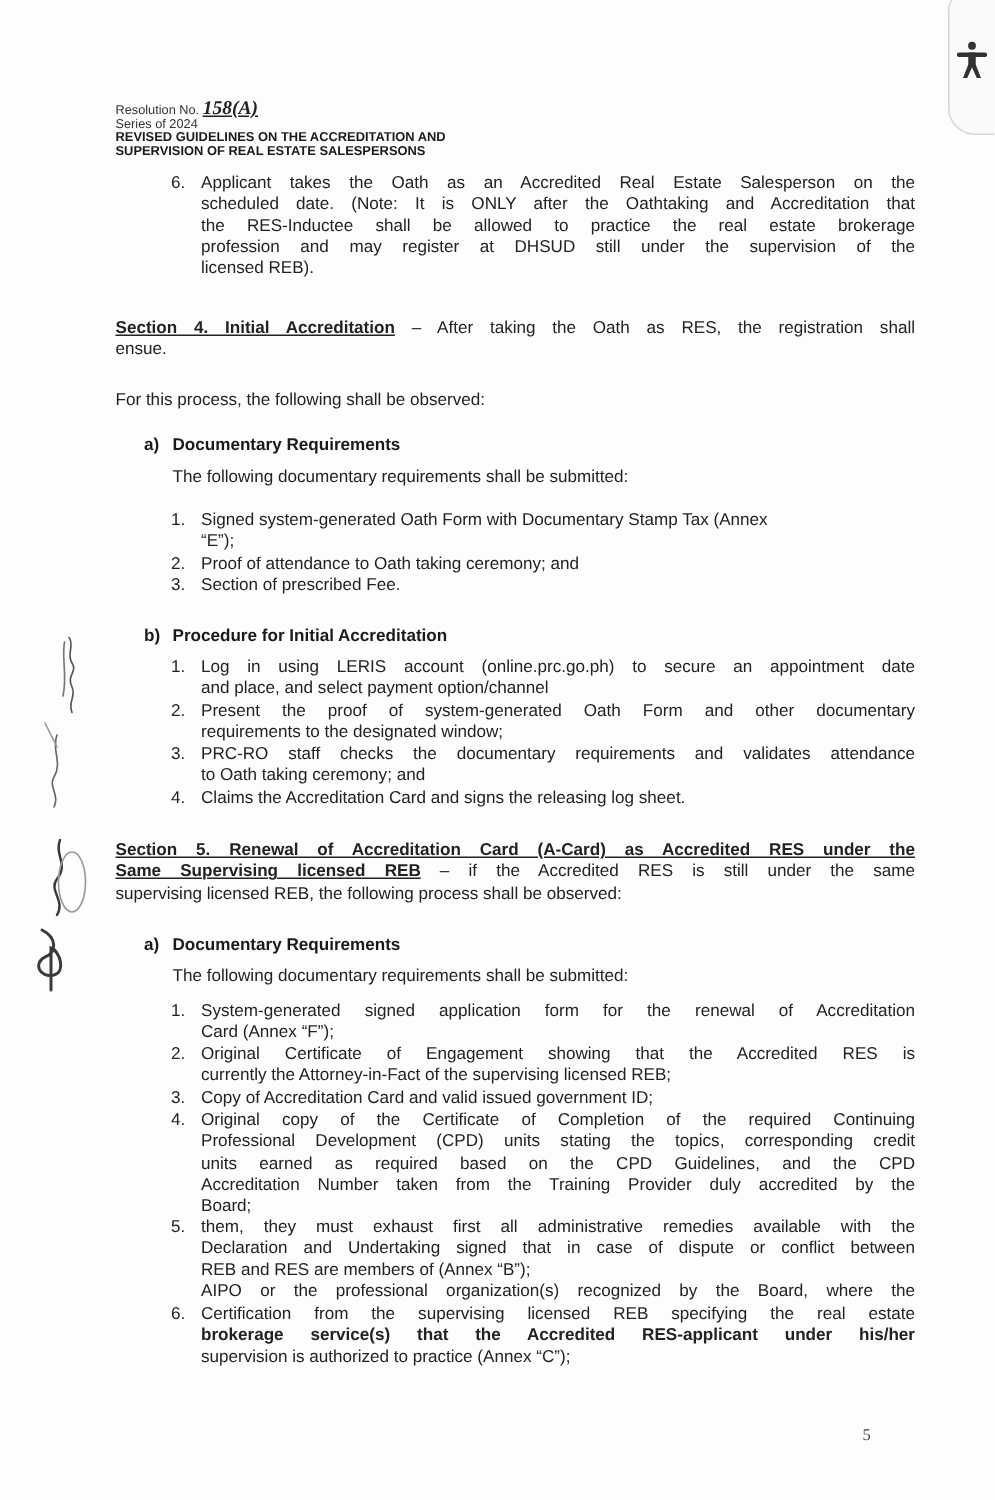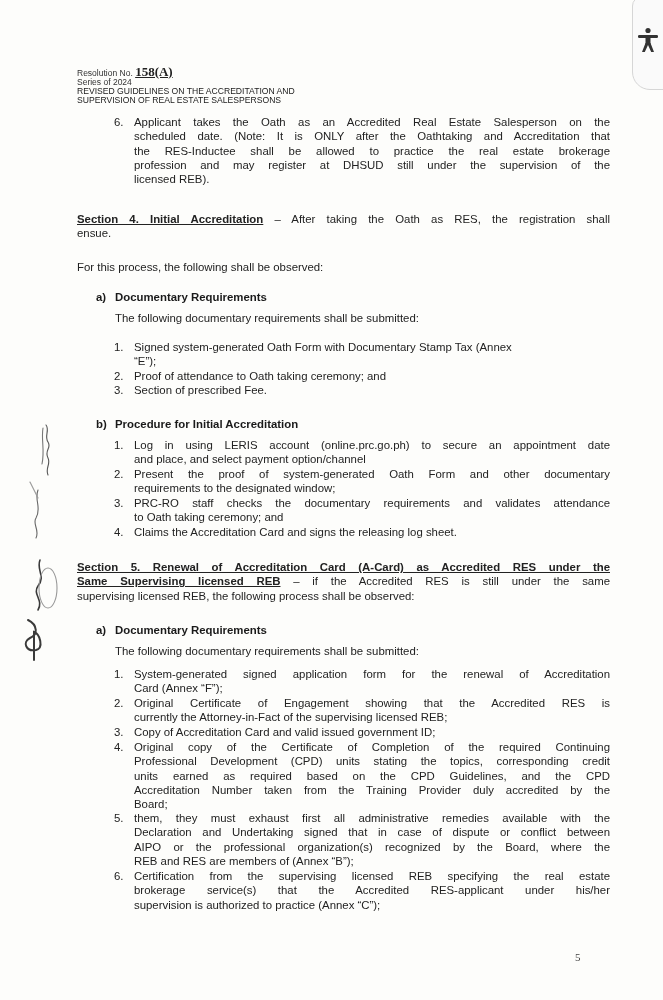--- a/index.html
+++ b/index.html
@@ -6,22 +6,22 @@
   body {
     width: 663px; height: 1000px; overflow: hidden;
     background: #fdfdfb;
     font-family: "Liberation Sans", sans-serif;
     color: #1e1e1e;
     position: relative;
   }
   .page { position: absolute; left: 0; top: 0; width: 663px; height: 1000px; }
   .abs { position: absolute; }
   .hdr-small { font-size: 8.5px; line-height: 9px; color: #333; }
-  .hdr-no { font-family: "Liberation Serif", serif; font-weight: bold; font-size: 13px; text-decoration: underline; color: #222; }
-  .hdr-bold { font-size: 8.6px; font-weight: normal; line-height: 10px; color: #1a1a1a; }
+  .hdr-no { font-family: "Liberation Serif", serif; font-weight: bold; font-size: 13px; text-decoration: underline; color: #222; font-style: italic; }
+  .hdr-bold { font-size: 8.6px; font-weight: bold; line-height: 10px; color: #1a1a1a; }
   .para { font-size: 11.4px; line-height: 14.3px; text-align: justify; color: #222; }
   .bold { font-weight: bold; }
   .ul { text-decoration: underline; }
   .li { position: absolute; font-size: 11.4px; line-height: 14.3px; text-align: justify; color: #222; }
   .li .num { position: absolute; left: -20px; top: 0; }
   .sub-h { font-size: 11.4px; font-weight: bold; color: #1a1a1a; }
   .sub-h .lbl { display: inline-block; width: 19px; }
   .a11y {
     position: absolute; left: 632px; top: -4px; width: 40px; height: 92px;
     border: 1px solid #d6d6d6; border-radius: 10px 0 0 18px; background: #fafafa;
@@ -140,27 +140,27 @@
     <div style="text-align-last:justify;">Original copy of the Certificate of Completion of the required Continuing</div>
     <div style="text-align-last:justify;">Professional Development (CPD) units stating the topics, corresponding credit</div>
     <div style="text-align-last:justify;">units earned as required based on the CPD Guidelines, and the CPD</div>
     <div style="text-align-last:justify;">Accreditation Number taken from the Training Provider duly accredited by the</div>
     <div>Board;</div>
   </div>
   <div class="li" style="left:134px; top:811px; width:476px;">
     <span class="num">5.</span>
     <div style="text-align-last:justify;">them, they must exhaust first all administrative remedies available with the</div>
     <div style="text-align-last:justify;">Declaration and Undertaking signed that in case of dispute or conflict between</div>
+    <div>REB and RES are members of (Annex “B”);</div>
     <div style="text-align-last:justify;">AIPO or the professional organization(s) recognized by the Board, where the</div>
-    <div>REB and RES are members of (Annex “B”);</div>
   </div>
   <div class="li" style="left:134px; top:869px; width:476px;">
     <span class="num">6.</span>
     <div style="text-align-last:justify;">Certification from the supervising licensed REB specifying the real estate</div>
-    <div style="text-align-last:justify;">brokerage service(s) that the Accredited RES-applicant under his/her</div>
+    <div style="text-align-last:justify;font-weight:bold;">brokerage service(s) that the Accredited RES-applicant under his/her</div>
     <div>supervision is authorized to practice (Annex “C”);</div>
   </div>
 
   <svg class="sign" viewBox="0 0 60 260">
     <g fill="none" stroke="#3a3a3a" stroke-width="1.1" stroke-linecap="round">
       <path d="M38 5 C42 10 36 16 40 22 C44 28 36 30 40 38 C43 44 37 48 40 55" stroke="#555"></path>
       <path d="M35 8 C33 20 37 30 34 44" stroke="#777"></path>
       <path d="M30 70 C26 80 34 88 28 98 C24 104 32 110 28 118" stroke="#666"></path>
       <path d="M22 62 L30 78" stroke="#999"></path>
       <path d="M32 140 C28 150 38 156 30 166 C24 174 36 180 30 190" stroke-width="1.6"></path>

